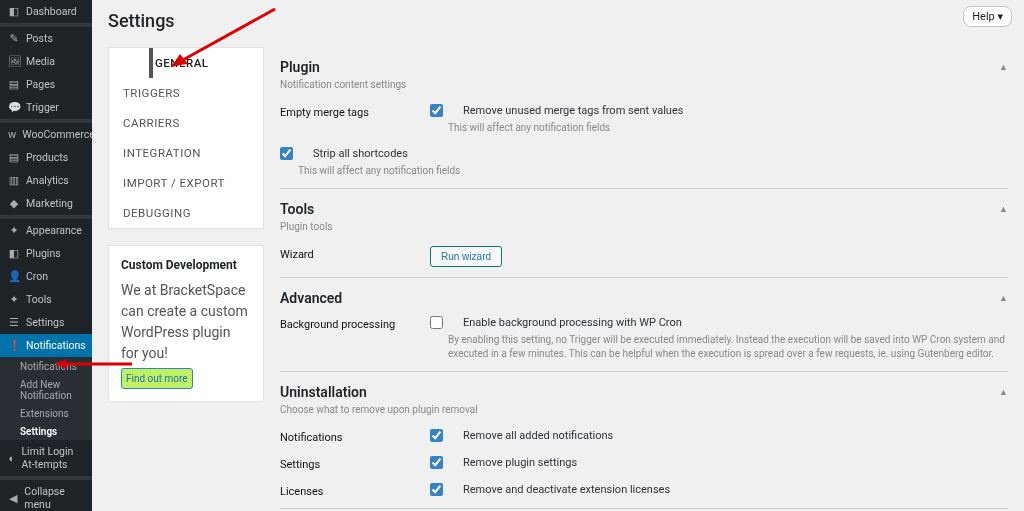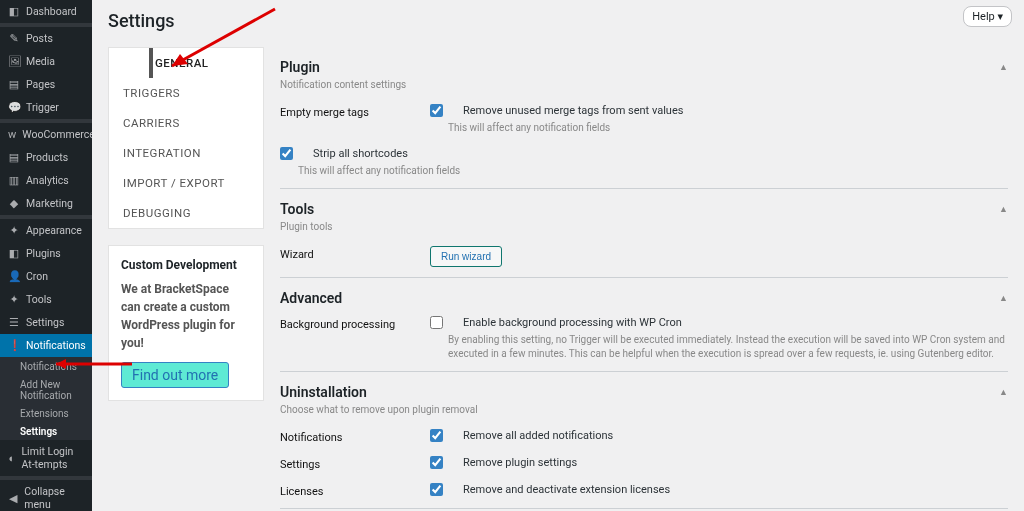--- a/index.html
+++ b/index.html
@@ -26,22 +26,22 @@
   .right-col { flex: 1; min-width: 0; }
 
   
   .tabs { background: #fff; border: 1px solid #e2e2e2; font-size: 11.5px; }
   .tab { padding: 8px 14px; color: #555; letter-spacing: .5px; text-transform: uppercase; cursor:pointer; }
   .tab.active { border-left: 4px solid #555; padding-left: 2px; font-weight: 500; color: #222; margin-left: 40px; }
 
   
   .devc { background: #fff; border: 1px solid #e2e2e2; padding: 12px; margin-top: 16px; }
   .devc h3 { font-size: 12px; margin: 0 0 8px; }
-  .devc p { font-size: 12px; color: #555; margin: 0 0 10px; line-height: 1.5; font-weight: bold; }
-  .devc a { display: inline-block; border: 1px solid #3582c4; color: #2271b1; background: #5eead4; padding: 4px 10px; font-size: 14px; border-radius: 3px; }
+  .devc p { font-size: 14px; color: #555; margin: 0 0 4px; line-height: 1.5; }
+  .devc a { display: inline-block; border: 1px solid #3582c4; color: #2271b1; background: #bef264; padding: 4px 4px; font-size: 10px; border-radius: 3px; }
 
   
   .sec { border-bottom: 1px solid #ccd0d4; padding: 6px 0 4px; }
   .sec h2 { font-size: 14px; font-weight: 600; margin: 6px 0 4px; cursor: pointer; display: flex; justify-content: space-between; align-items: center; }
   .sec h2 .toggle { font-size: 9px; color: #888; }
   .sec .sub { font-size: 10px; color: #888; margin: 0 0 8px; }
   .row { display: flex; align-items: flex-start; padding: 6px 0; font-size: 11px; }
   .row .lbl { width: 150px; flex: 0 0 150px; color: #111; padding-top: 2px; }
   .row .val { flex: 1; }
   .ck { display: flex; gap: 20px; align-items: center; font-size: 11px; color: #2c3338; }

